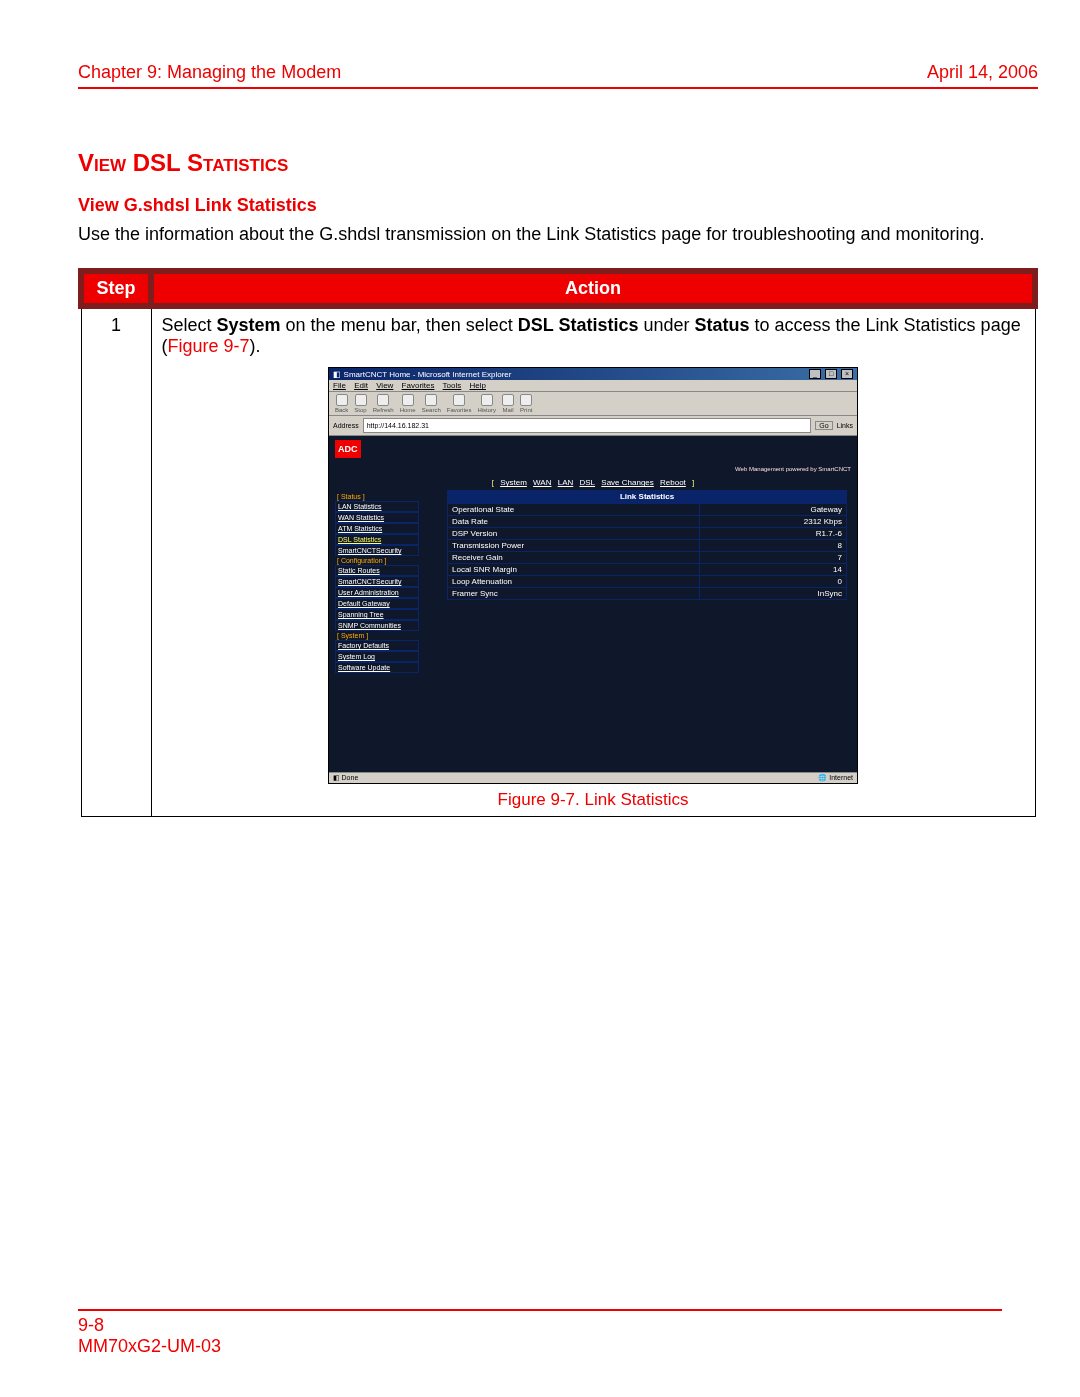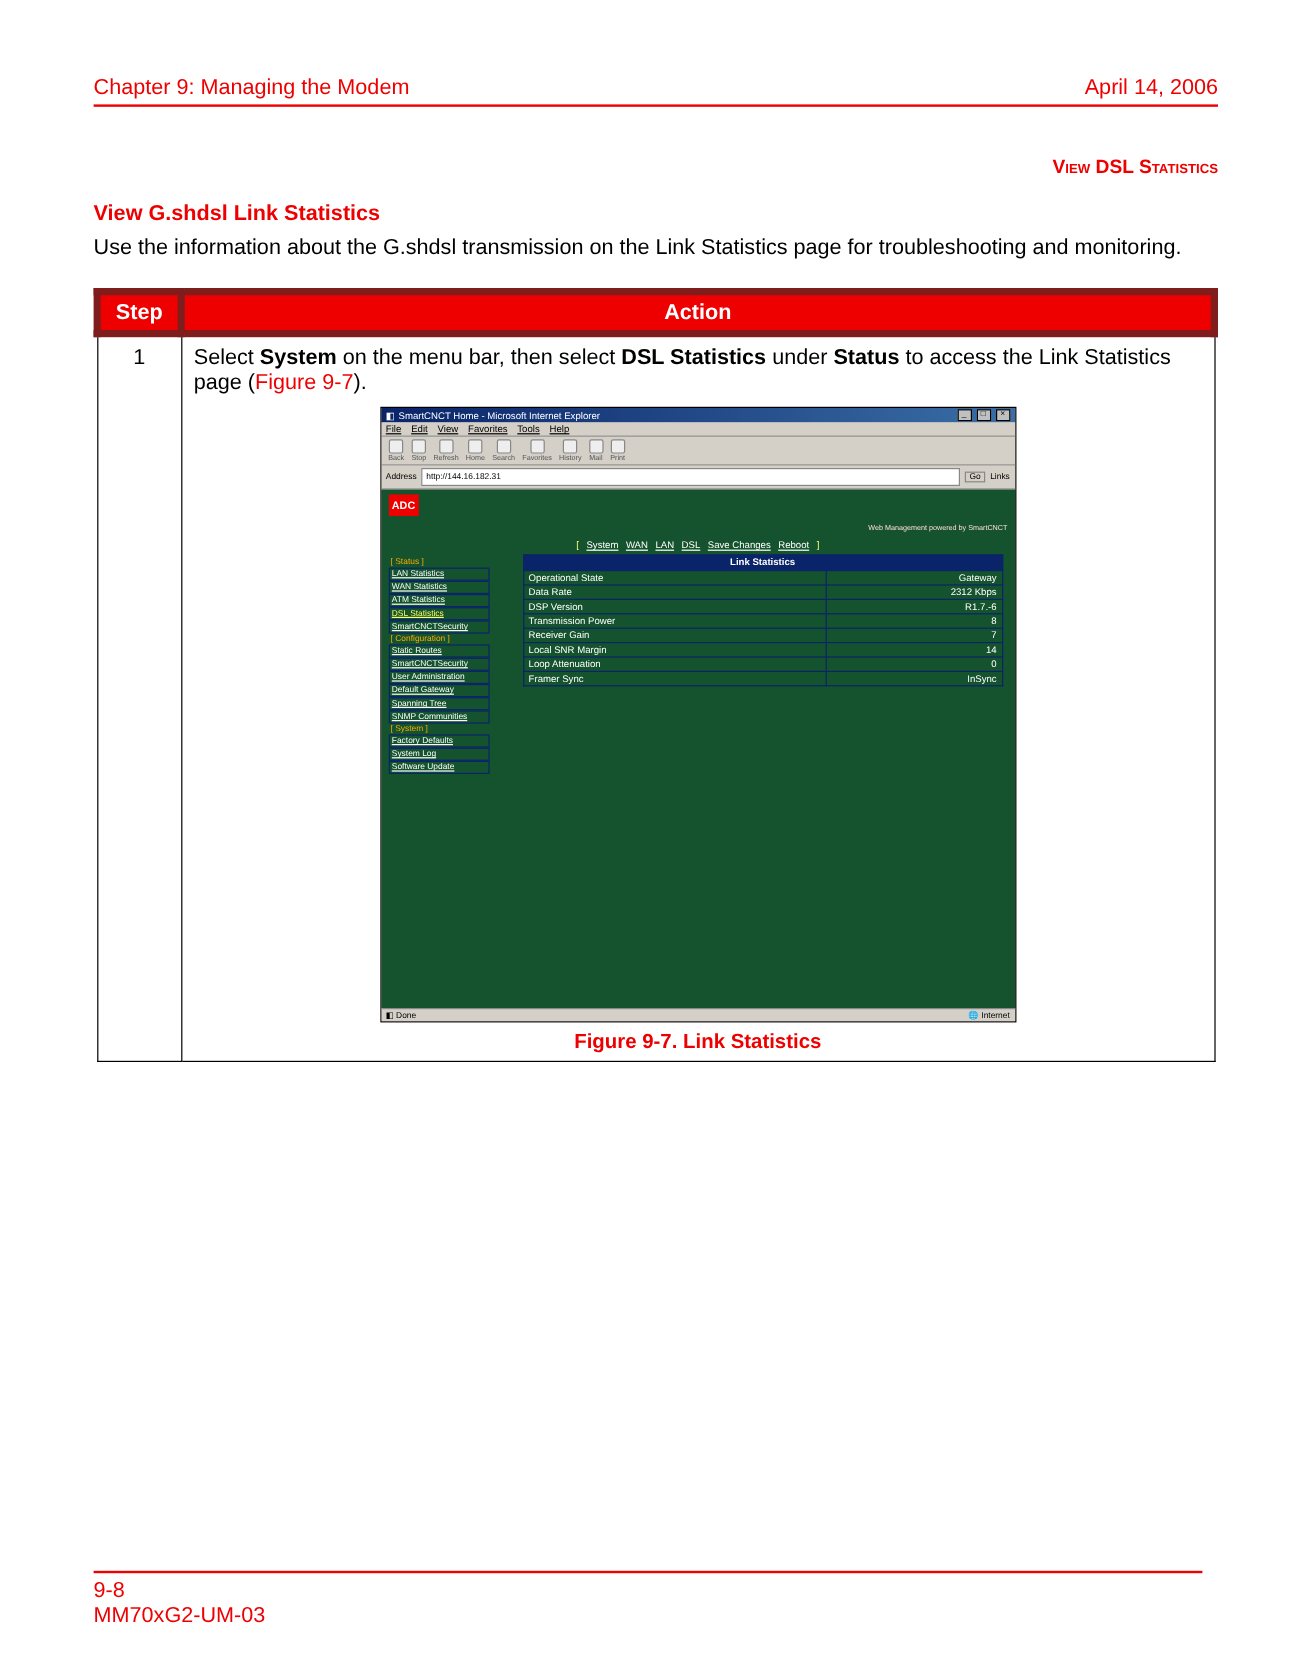--- a/index.html
+++ b/index.html
@@ -7,38 +7,37 @@
     margin: 0;
     padding: 0;
     font-family: Arial, Helvetica, sans-serif;
     background: #fff;
     color: #000;
     width: 1080px;
     height: 1397px;
     position: relative;
   }
   .page {
-    padding: 62px 65px 0 78px;
+    padding: 62px 42px 0 78px;
   }
   .top-bar {
     border-bottom: 2px solid #ee0000;
     display: flex;
     justify-content: space-between;
     padding-bottom: 4px;
     font-size: 18px;
     color: #ee0000;
   }
   .section-title {
     color: #ee0000;
     font-variant: small-caps;
-    font-size: 16px;
+    font-size: 24px;
     font-weight: bold;
-    margin-top: 42px;
+    margin-top: 60px;
     margin-bottom: 8px;
-    text-align: right;
   }
   .body-text {
     font-size: 18px;
     line-height: 1.35;
     margin-bottom: 22px;
   }
   .sub-title {
     color: #ee0000;
     font-weight: bold;
     font-size: 18px;
@@ -133,22 +132,22 @@
     border: 1px solid #888;
     background: #fff;
   }
   .ie-addr .go-btn {
     background: #d4d0c8;
     border: 1px solid #888;
     font-size: 7px;
     padding: 0 3px;
   }
   .page-content {
-    background: #14532d;
-    height: 432px;
+    background: #0f172a;
+    height: 336px;
     position: relative;
     overflow: hidden;
   }
   .adc-badge {
     position: absolute;
     top: 4px;
     left: 6px;
     background: #ee0000;
     color: #fff;
     font-size: 9px;
@@ -223,21 +222,21 @@
     display: flex;
     justify-content: space-between;
     align-items: center;
     font-size: 7px;
     padding: 1px 4px;
     color: #000;
   }
   .fig-caption {
     text-align: center;
     color: #ee0000;
-    font-weight: bold;
+    font-weight: normal;
     font-size: 17px;
     margin-top: 6px;
   }
   .bottom-bar {
     position: absolute;
     bottom: 40px;
     left: 78px;
     right: 78px;
     border-top: 2px solid #ee0000;
     display: flex;

